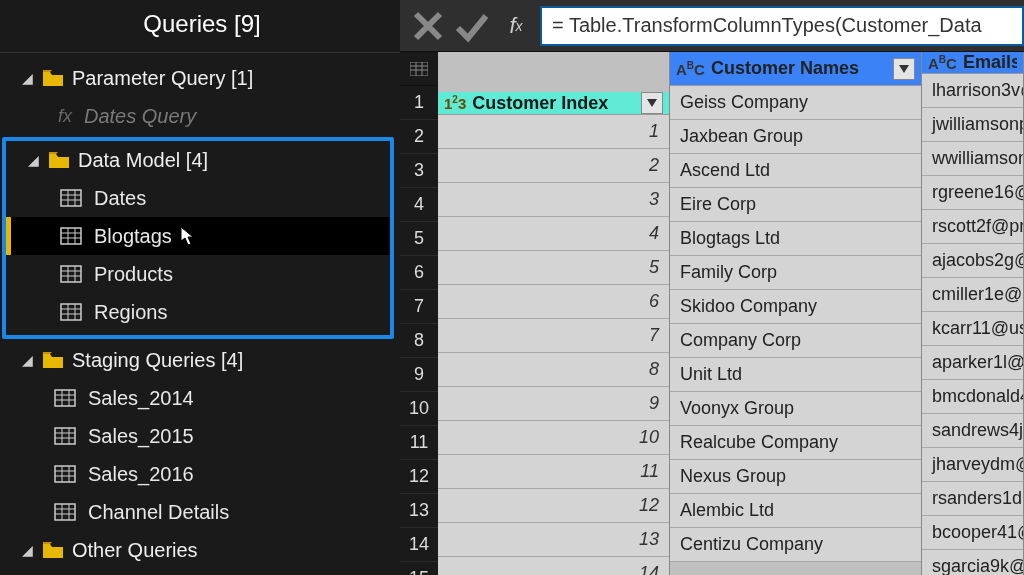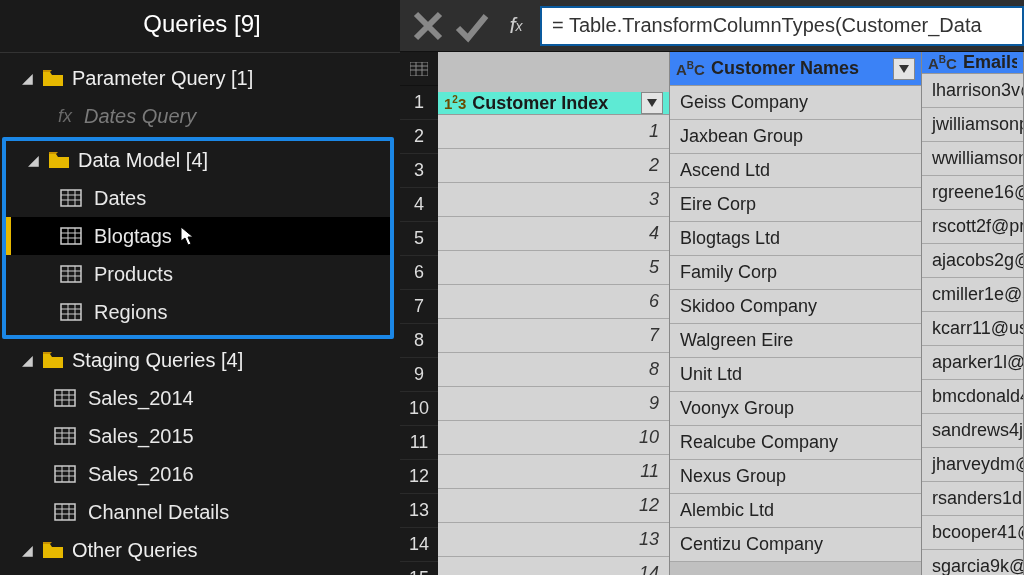--- a/index.html
+++ b/index.html
@@ -302,21 +302,21 @@
               </span>
           </div>
           <div id="col-names">
               <div class="cell">Geiss Company</div>
               <div class="cell">Jaxbean Group</div>
               <div class="cell">Ascend Ltd</div>
               <div class="cell">Eire Corp</div>
               <div class="cell">Blogtags Ltd</div>
               <div class="cell">Family Corp</div>
               <div class="cell">Skidoo Company</div>
-              <div class="cell">Walgreen Eire</div>
+              <div class="cell">Company Corp</div>
               <div class="cell">Unit Ltd</div>
               <div class="cell">Voonyx Group</div>
               <div class="cell">Realcube Company</div>
               <div class="cell">Nexus Group</div>
               <div class="cell">Alembic Ltd</div>
               <div class="cell">Centizu Company</div>
             </div>
         </div>
         <div class="col emails">
           <div class="col-hd">

